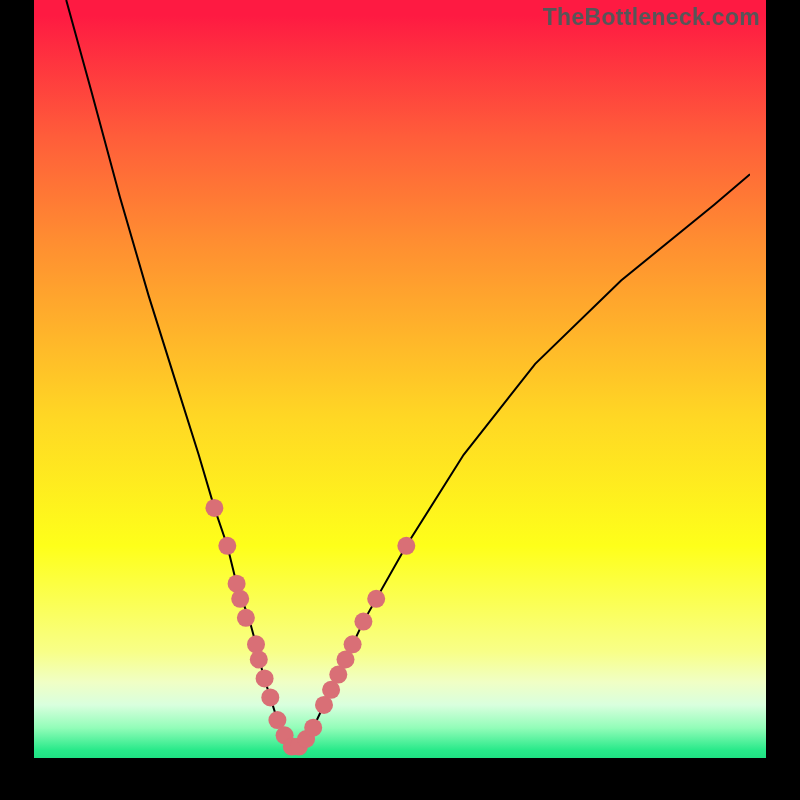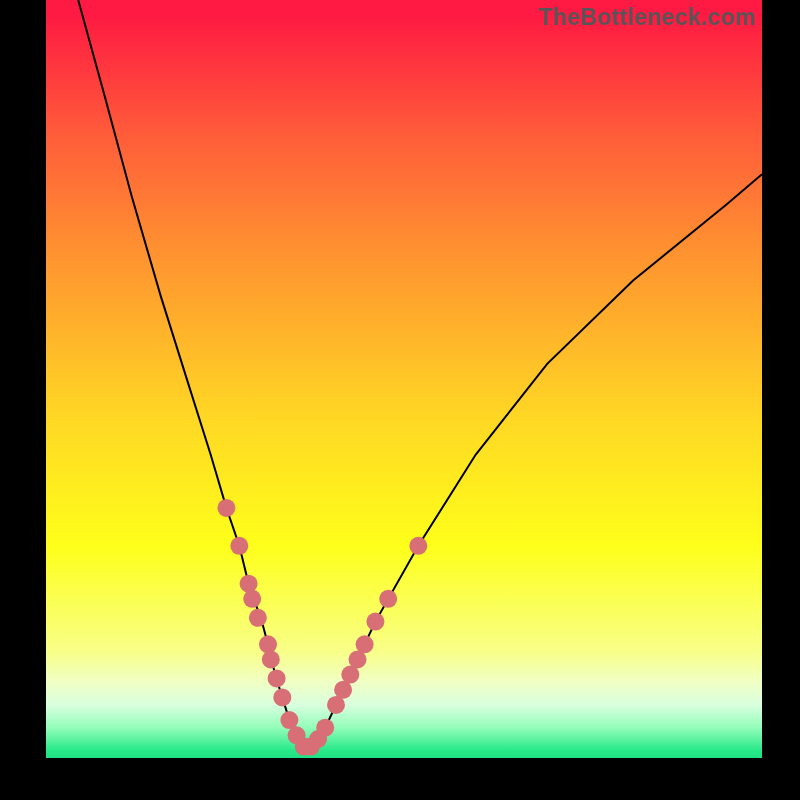--- a/index.html
+++ b/index.html
@@ -11,38 +11,39 @@
     overflow: hidden;
   }
   .frame {
     position: relative;
     width: 800px;
     height: 800px;
     background: #000;
   }
   .plot-area {
     position: absolute;
-    left: 46px;
+    left: 34px;
     top: 0;
     width: 716px;
     height: 758px;
     background: linear-gradient(to bottom,
       #fe1a42 0%,
       #fe1a42 2%,
       #ff5d3a 18%,
       #ff8e31 32%,
       #ffd724 55%,
       #feff1a 72%,
       #f8ff88 86%,
       #f0ffc5 90%,
       #d9ffde 93%,
       #93fdb9 96%,
       #27e989 99%,
       #1fe183 100%
     );
+    padding-left: 16px;
   }
   .watermark {
     position: absolute;
     top: 4px;
     right: 6px;
     font-family: Arial, Helvetica, sans-serif;
     font-size: 23px;
     font-weight: bold;
     color: #565658;
     letter-spacing: 0.3px;

